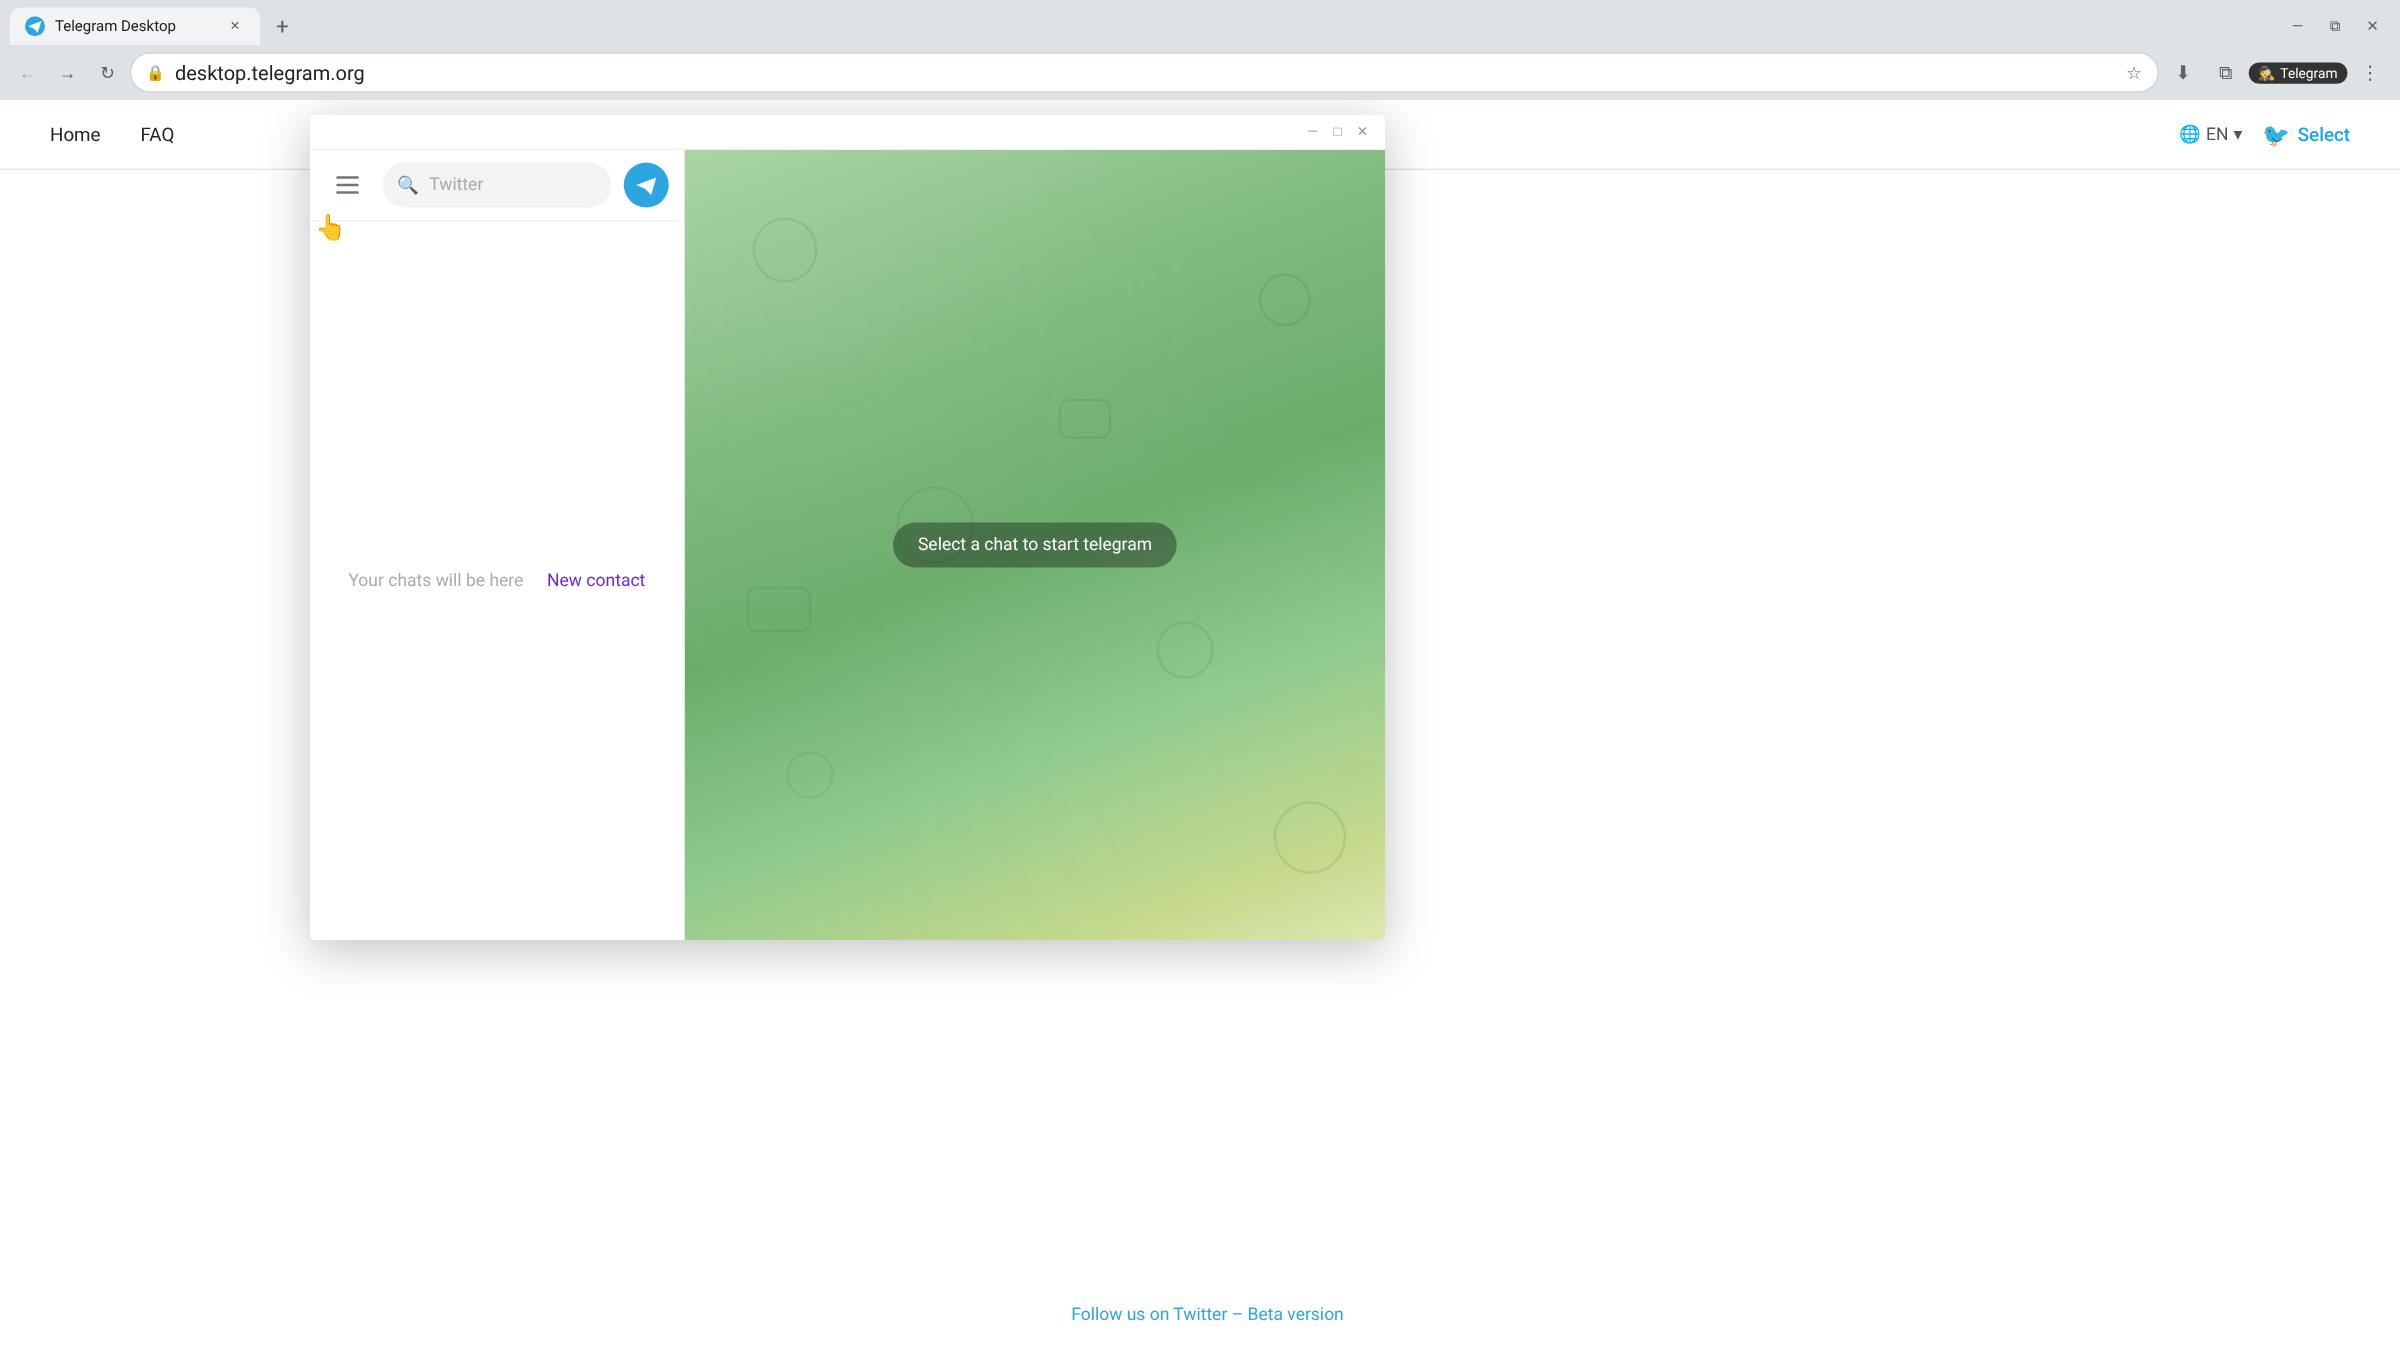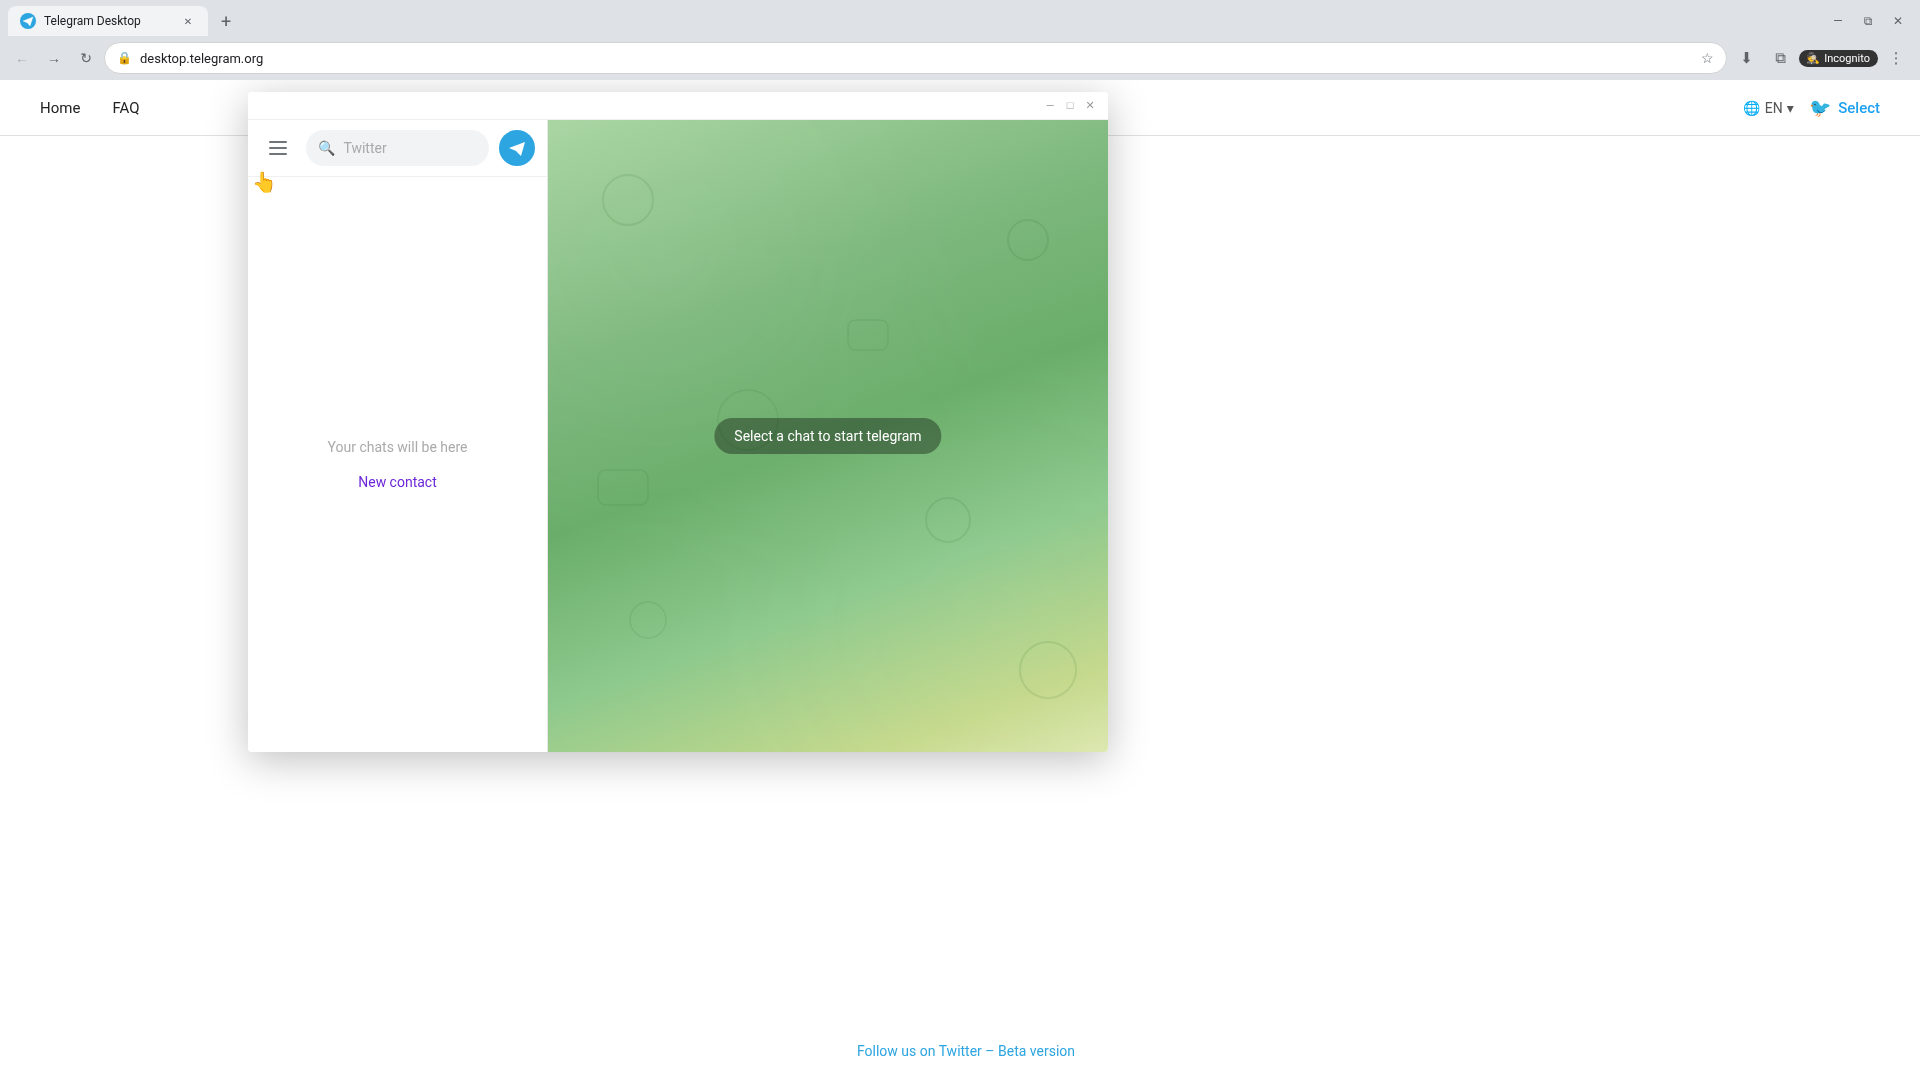--- a/index.html
+++ b/index.html
@@ -123,21 +123,21 @@
       background: #fff;
       border-radius: 20px;
       height: 32px;
       padding: 0 12px;
       gap: 8px;
       border: 1px solid #d2d2d2;
     }
     .lock-icon { color: #5f6368; font-size: 12px; }
     .address-text {
       flex: 1;
-      font-size: 13px;
+      font-size: 16px;
       color: #202124;
     }
     .star-icon, .download-icon, .extension-icon {
       color: #5f6368;
       font-size: 14px;
       cursor: pointer;
     }
     .toolbar-right {
       display: flex;
       align-items: center;
@@ -324,21 +324,21 @@
       display: flex;
       align-items: center;
       justify-content: center;
       cursor: pointer;
       flex-shrink: 0;
     }
 
     .tg-sidebar-content {
       flex: 1;
       display: flex;
-      flex-direction: column;
+      flex-direction: row;
       align-items: center;
       justify-content: center;
       padding: 20px;
       gap: 19px;
     }
     .chats-placeholder-text {
       font-size: 14px;
       color: #aaa;
     }
     .new-contact-link {
@@ -437,21 +437,21 @@
     <div class="address-input-wrap">
       <span class="lock-icon">🔒</span>
       <span class="address-text">desktop.telegram.org</span>
       <span class="star-icon">☆</span>
     </div>
     <div class="toolbar-right">
       <div class="toolbar-btn">⬇</div>
       <div class="toolbar-btn">⧉</div>
       <div class="incognito-badge">
         <span>🕵</span>
-        <span>Incognito</span>
+        <span>Telegram</span>
       </div>
       <div class="toolbar-btn">⋮</div>
     </div>
   </div>
 </div>
 
 <div class="webpage">
 
   <div class="page-header">
     <nav class="page-nav">

